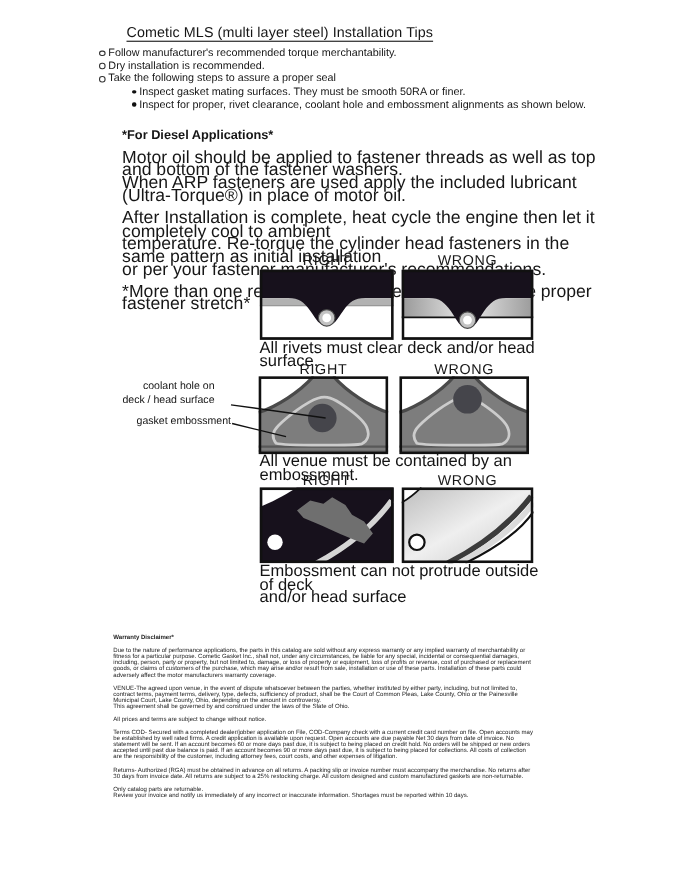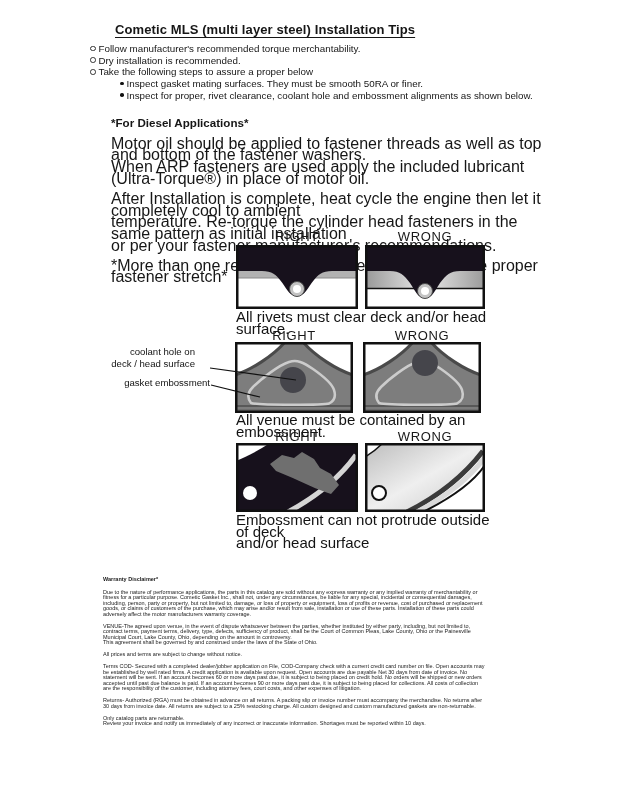--- a/index.html
+++ b/index.html
@@ -3,21 +3,21 @@
 <meta charset="utf-8">
 <style>
   html,body{margin:0;padding:0;background:#fff;}
   .page{
     position:relative;width:618px;height:800px;background:#ffffff;
     font-family:"Liberation Sans", sans-serif;color:#161616;overflow:hidden;
   }
   
   .top-text{position:absolute;left:90px;top:22px;width:470px;}
   .doc-title{
-    font-size:13px;font-weight:bold;margin:0 0 6px 25px;
+    font-size:13px;font-weight:normal;margin:0 0 6px 25px;
     text-decoration:underline;text-underline-offset:3px;letter-spacing:0.1px;
   }
   .bullet-line{font-size:9.8px;line-height:11.7px;display:flex;align-items:baseline;}
   .bullet-line .txt{white-space:nowrap;}
   .o-marker{
     flex:0 0 auto;width:3.5px;height:3.5px;border:1px solid #333;border-radius:50%;
     margin:0 3px 1px 0;align-self:center;
   }
   .dot-marker{
     flex:0 0 auto;width:3.5px;height:3.5px;background:#111;border-radius:50%;
@@ -52,21 +52,21 @@
     <div class="bullet-line">
       <span class="o-marker"></span>
       <span class="txt">Follow manufacturer's recommended torque merchantability.</span>
     </div>
     <div class="bullet-line">
       <span class="o-marker"></span>
       <span class="txt">Dry installation is recommended.</span>
     </div>
     <div class="bullet-line">
       <span class="o-marker"></span>
-      <span class="txt">Take the following steps to assure a proper below</span>
+      <span class="txt">Take the following steps to assure a proper seal</span>
     </div>
     <div class="bullet-line sub">
       <span class="dot-marker"></span>
       <span class="txt">Inspect gasket mating surfaces.  They must be smooth 50RA or finer.</span>
     </div>
     <div class="bullet-line sub">
       <span class="dot-marker"></span>
       <span class="txt">Inspect for proper, rivet clearance, coolant hole and embossment alignments as shown below.</span>
     </div>
 

